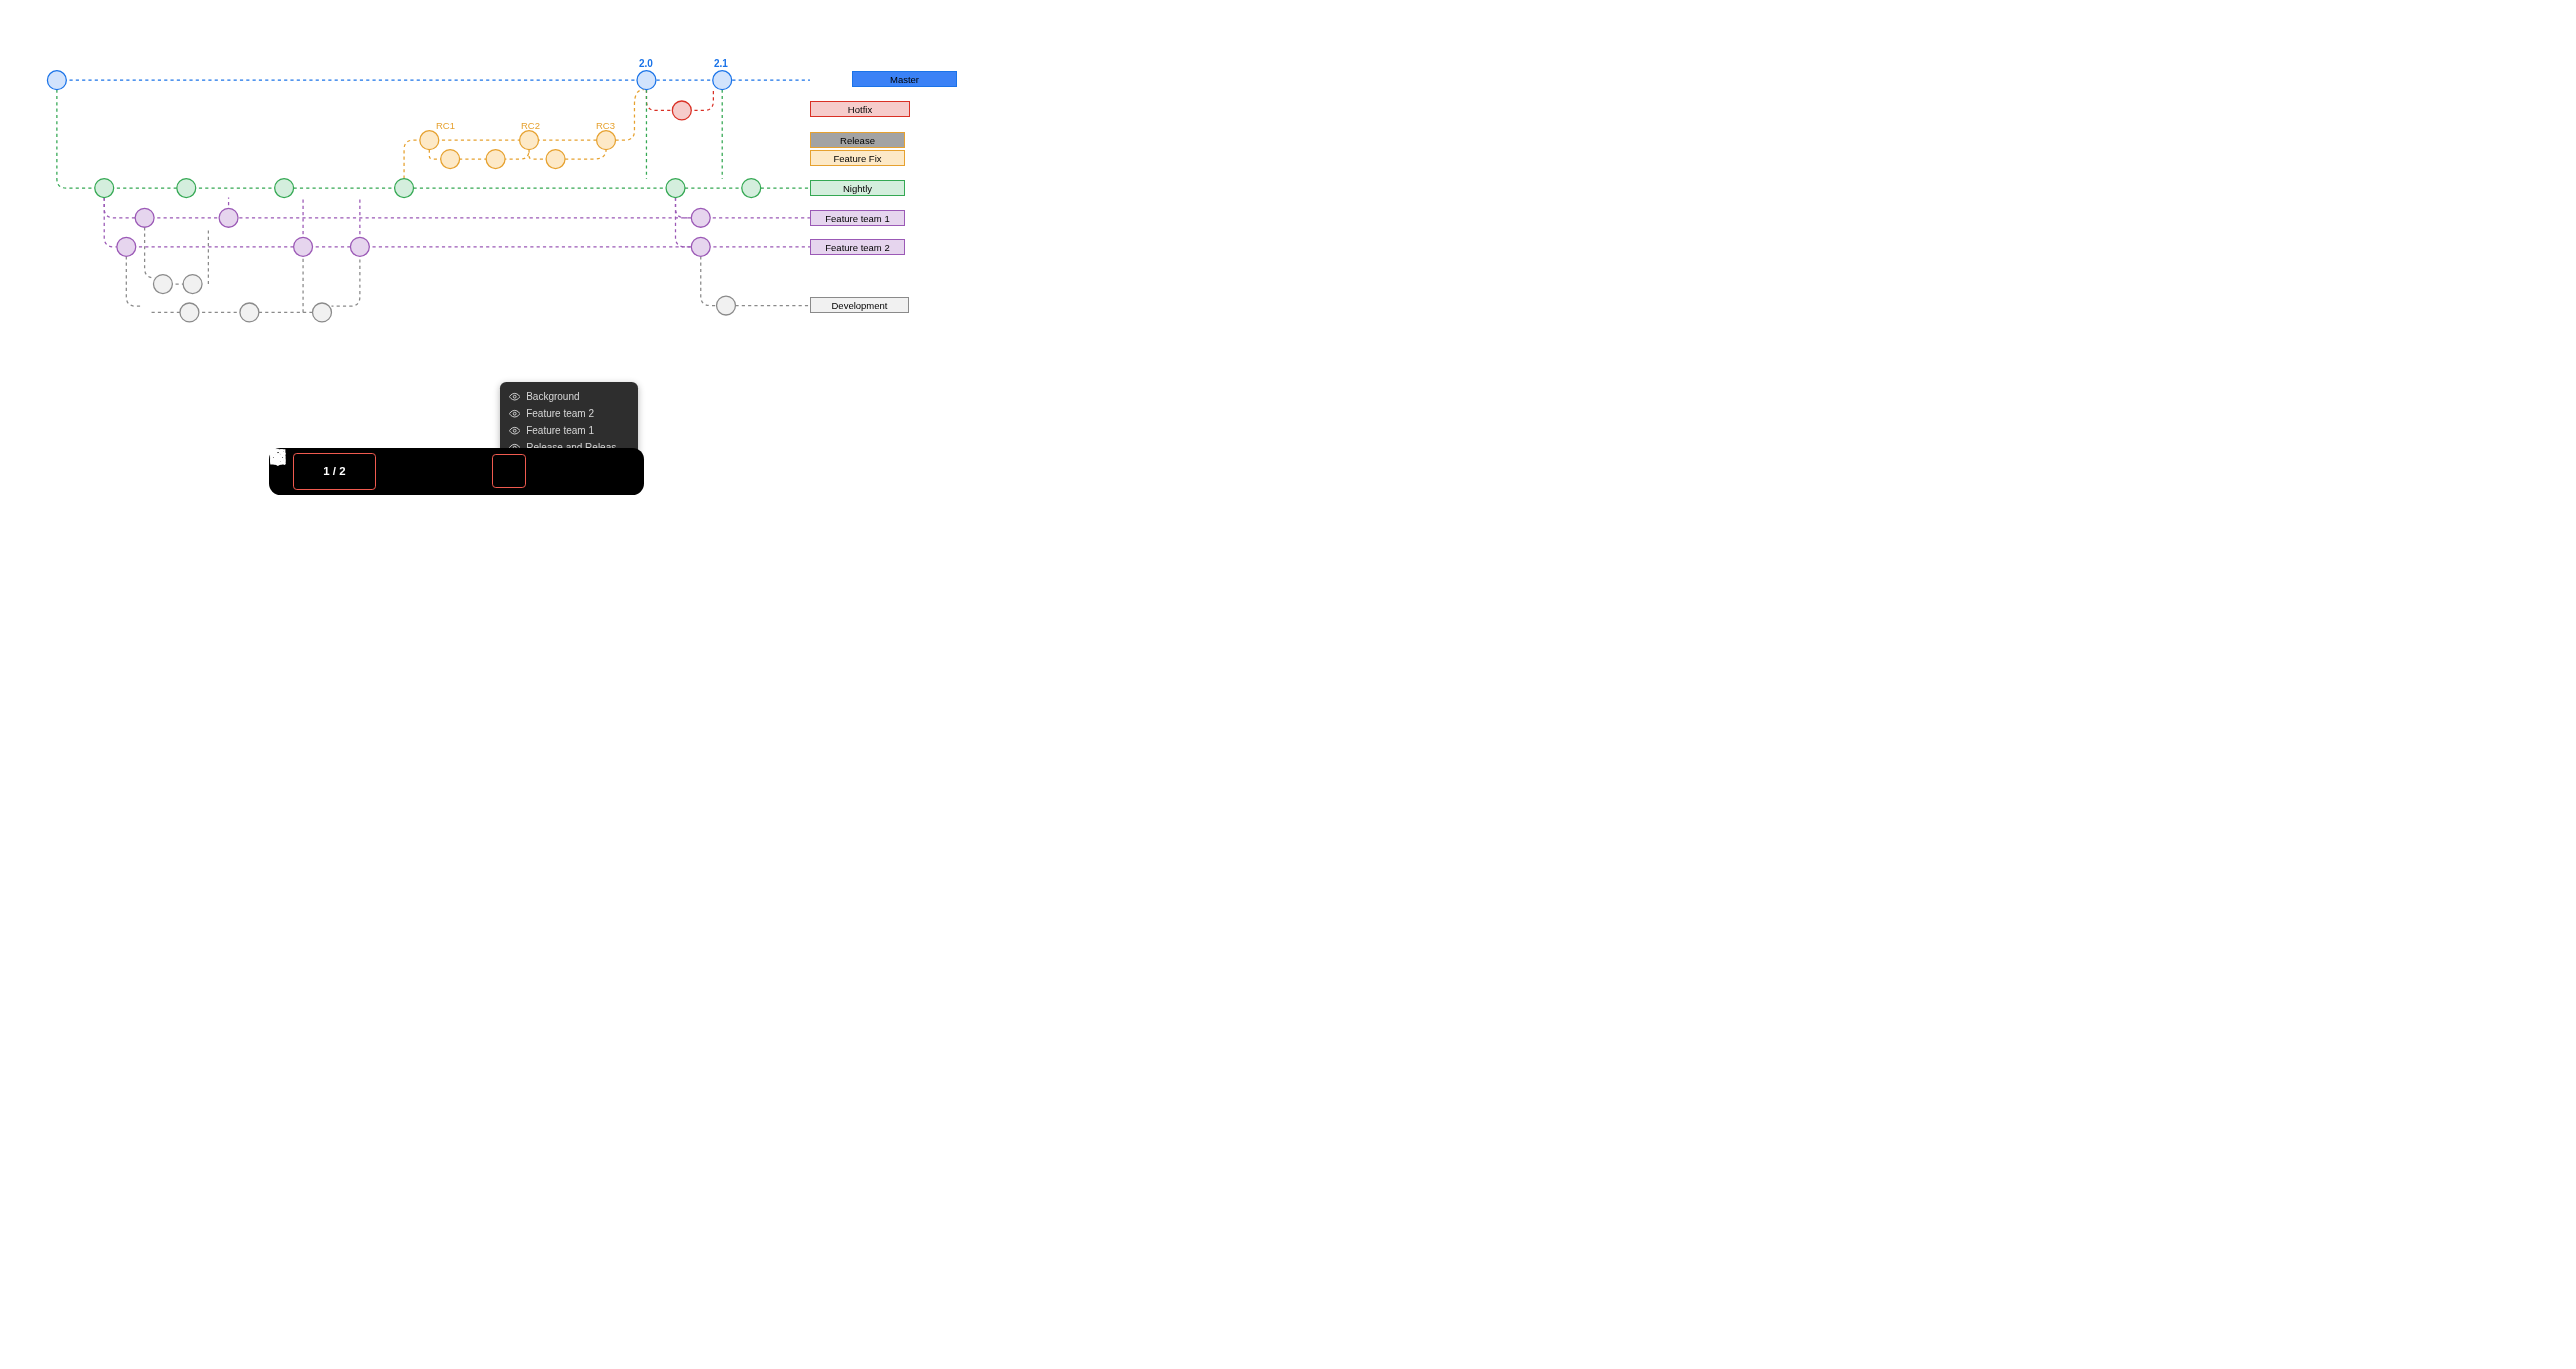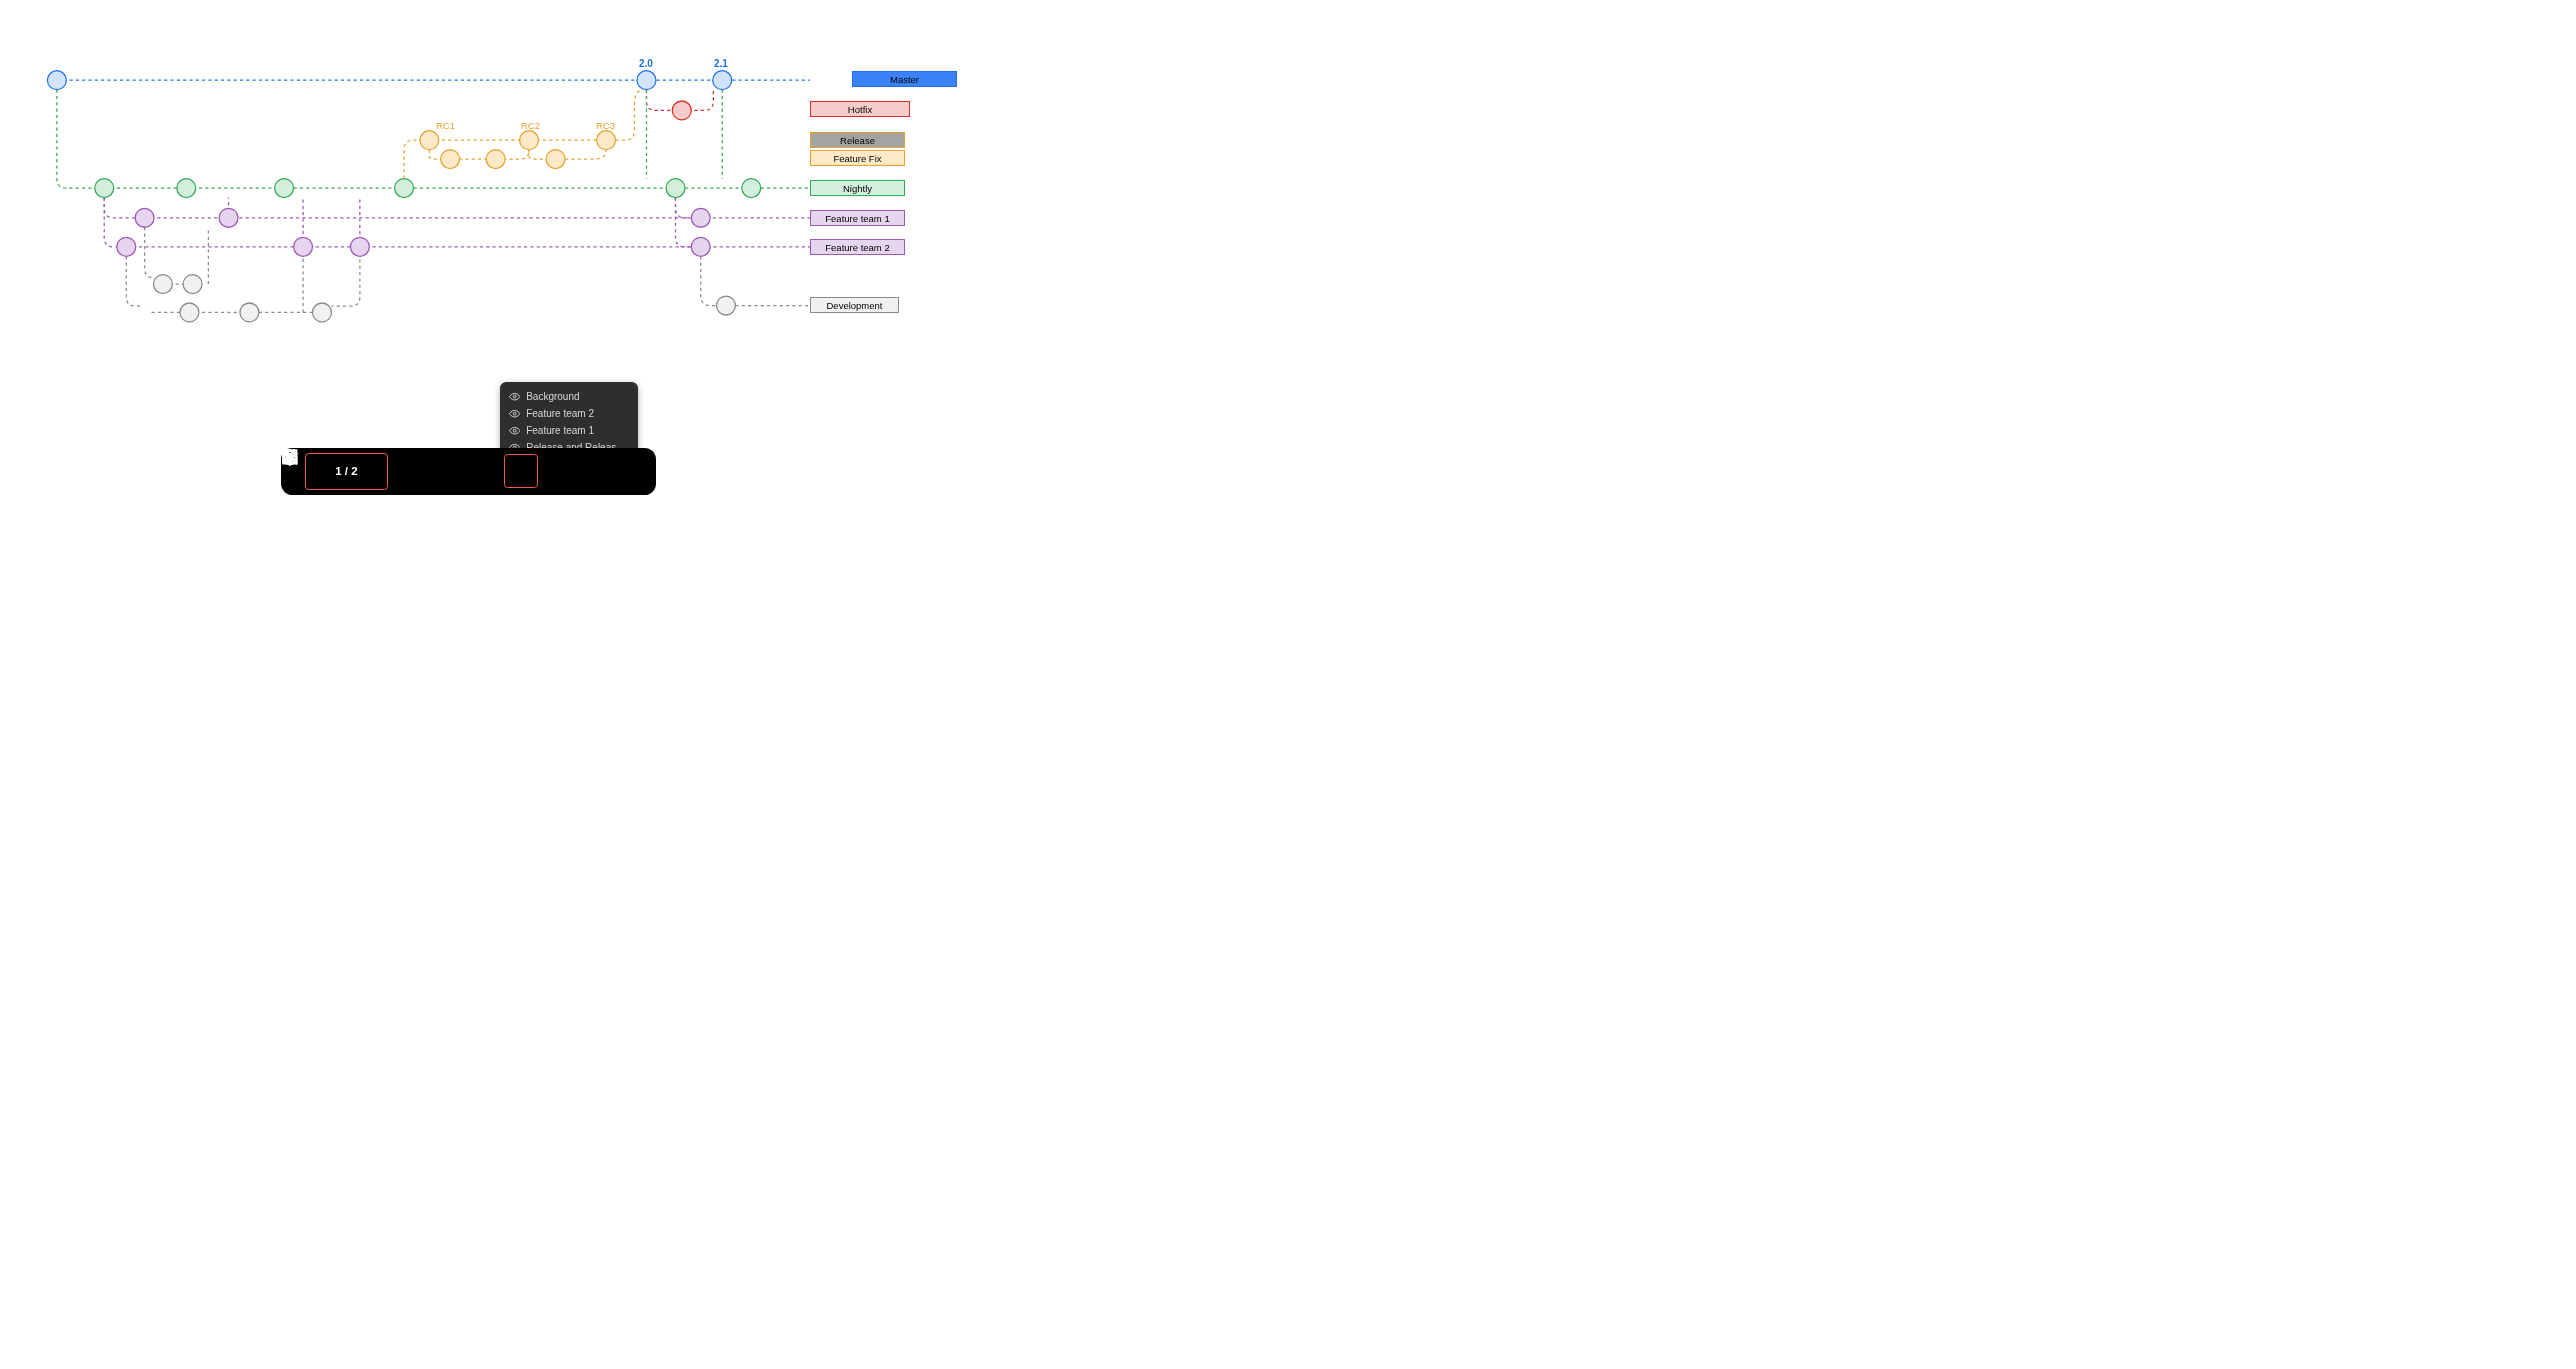--- a/index.html
+++ b/index.html
@@ -36,21 +36,21 @@
     </div>
 <div class="branch-label" style="left:810px;top:180px;width:95px;background:#d4eedd;border-color:#34a853;">
       <span>Nightly</span>
     </div>
 <div class="branch-label" style="left:810px;top:210px;width:95px;background:#e6d5ee;border-color:#9b59b6;">
       <span>Feature team 1</span>
     </div>
 <div class="branch-label" style="left:810px;top:239px;width:95px;background:#e6d5ee;border-color:#9b59b6;">
       <span>Feature team 2</span>
     </div>
-<div class="branch-label" style="left:810px;top:297px;width:89px;background:#f1f1f1;border-color:#8a8a8a;">
+<div class="branch-label" style="left:810px;top:297px;width:99px;background:#f1f1f1;border-color:#8a8a8a;">
       <span>Development</span>
     </div>
 
 <div class="version-label" style="left:50px;top:58px;color:#1a73e8;margin-top:16px;">1.0</div>
 <div class="version-label" style="left:639px;top:58px;color:#1a73e8;">2.0</div>
 <div class="version-label" style="left:714px;top:58px;color:#1a73e8;">2.1</div>
 
 <div class="rc-label" style="left:436px;top:120px;">RC1</div>
 <div class="rc-label" style="left:521px;top:120px;">RC2</div>
 <div class="rc-label" style="left:596px;top:120px;">RC3</div>
@@ -171,21 +171,21 @@
   </div>
   <div class="row">
     <svg width="11.4" height="11.4" viewBox="0 0 24 24">
           <path fill="none" stroke="#d6d6d6" stroke-width="2" d="M1 12s4-7 11-7 11 7 11 7-4 7-11 7S1 12 1 12z"></path>
           <circle cx="12" cy="12" r="3" fill="none" stroke="#d6d6d6" stroke-width="2"></circle>
         </svg>
     <span>Release and Releas…</span>
   </div>
 </div>
 
-<div class="toolbar" style="left:281px;top:448px;padding-left:24px;">
+<div class="toolbar" style="left:269px;top:448px;padding-left:24px;">
   <div class="pagegroup">
     <div class="btn" style="width:23px;">
       <svg width="14" height="14" viewBox="0 0 24 24">
             <path fill="none" stroke="#fff" stroke-width="3" stroke-linecap="round" stroke-linejoin="round" d="M15 5l-7 7 7 7"></path>
           </svg>
     </div>
     <div class="pg">1 / 2</div>
     <div class="btn" style="width:23px;">
       <svg width="14" height="14" viewBox="0 0 24 24">
             <path fill="none" stroke="#fff" stroke-width="3" stroke-linecap="round" stroke-linejoin="round" d="M9 5l7 7-7 7"></path>

